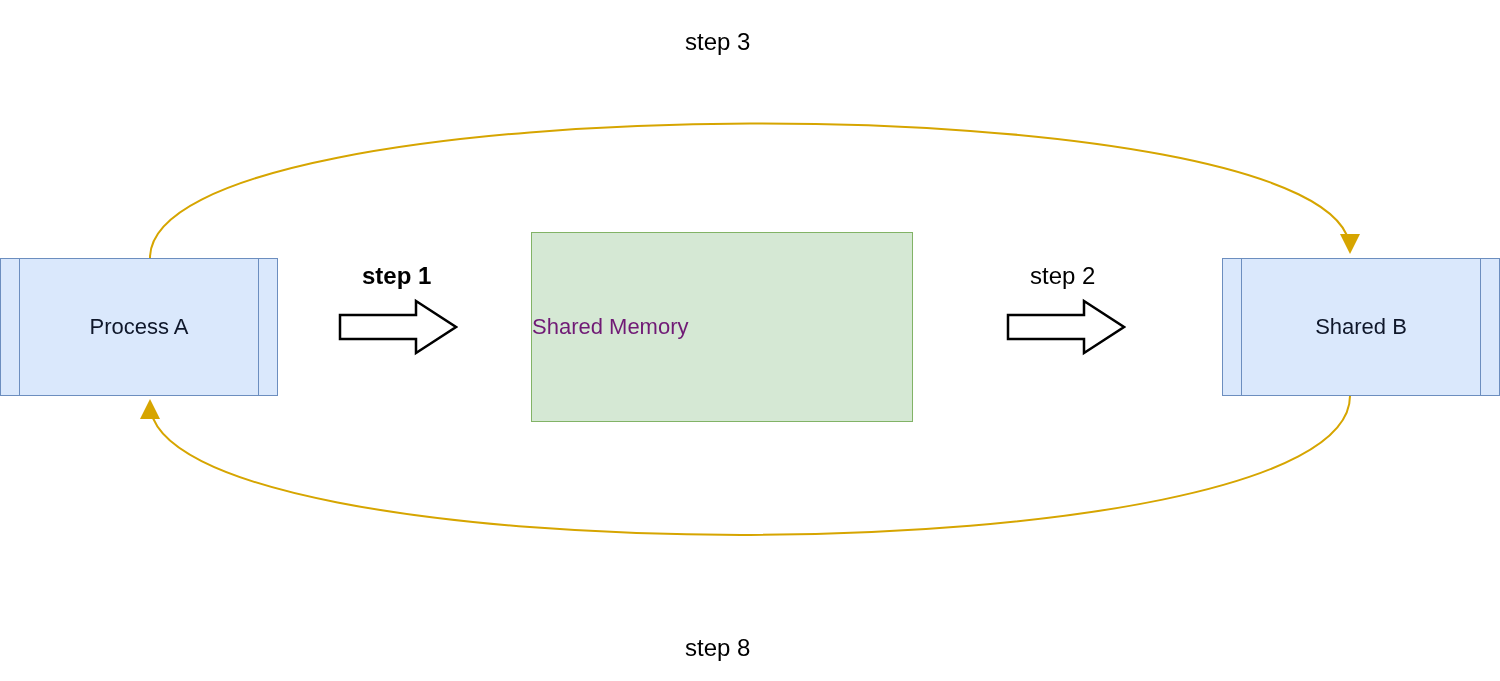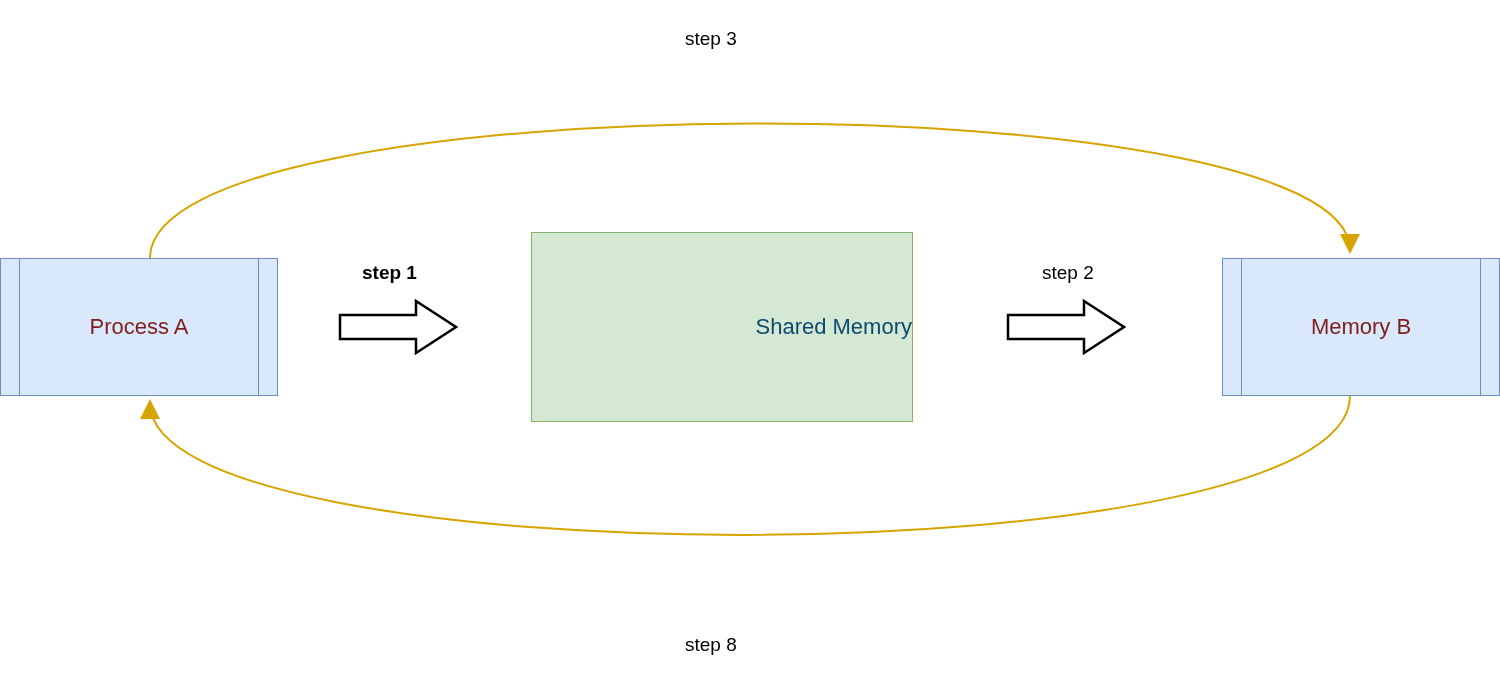--- a/index.html
+++ b/index.html
@@ -16,21 +16,21 @@
       height: 100%;
     }
     .process-box {
       position: absolute;
       background: #dae8fc;
       border: 1px solid #6c8ebf;
       display: flex;
       align-items: center;
       justify-content: center;
       font-size: 22px;
-      color: #7f1d1d;
+      color: #0f172a;
     }
     .process-box::before,
     .process-box::after {
       content: "";
       position: absolute;
       top: 0;
       bottom: 0;
       width: 1px;
       background: #6c8ebf;
     }
@@ -51,48 +51,48 @@
     .shared-memory {
       position: absolute;
       left: 531px;
       top: 232px;
       width: 382px;
       height: 190px;
       background: #d5e8d4;
       border: 1px solid #82b366;
       display: flex;
       align-items: center;
-      justify-content: flex-end;
+      justify-content: flex-start;
       font-size: 22px;
-      color: #0c4a6e;
+      color: #701a75;
     }
     .block-arrow {
       position: absolute;
       width: 120px;
       height: 60px;
     }
     .block-arrow svg {
       width: 100%;
       height: 100%;
     }
     .arrow-1 {
       left: 338px;
       top: 297px;
     }
     .arrow-2 {
       left: 1006px;
       top: 297px;
     }
     .step-label {
       position: absolute;
-      font-size: 19px;
+      font-size: 24px;
       color: #000;
     }
     .step1-label { left: 362px; top: 262px; font-weight: bold; }
-    .step2-label { left: 1030px; top: 262px; margin-left: 12px; }
+    .step2-label { left: 1030px; top: 262px; }
     .step3-label { left: 685px; top: 28px; }
     .step4-label { left: 685px; top: 634px; }
     .curved-arrow {
       position: absolute;
       left: 0;
       top: 0;
       pointer-events: none;
     }
   </style>
 </head>
@@ -102,21 +102,21 @@
 
   <div class="process-box process-a">
     <span>Process A</span>
   </div>
 
   <div class="shared-memory">
     <span>Shared Memory</span>
   </div>
 
   <div class="process-box process-b">
-    <span>Memory B</span>
+    <span>Shared B</span>
   </div>
 
   <div class="block-arrow arrow-1">
     <svg viewBox="0 0 120 60">
       <path d="M 2 18 L 78 18 L 78 4 L 118 30 L 78 56 L 78 42 L 2 42 Z" fill="#ffffff" stroke="#000000" stroke-width="2.5"></path>
     </svg>
   </div>
   <div class="step-label step1-label">step 1</div>
 
   <div class="block-arrow arrow-2">

